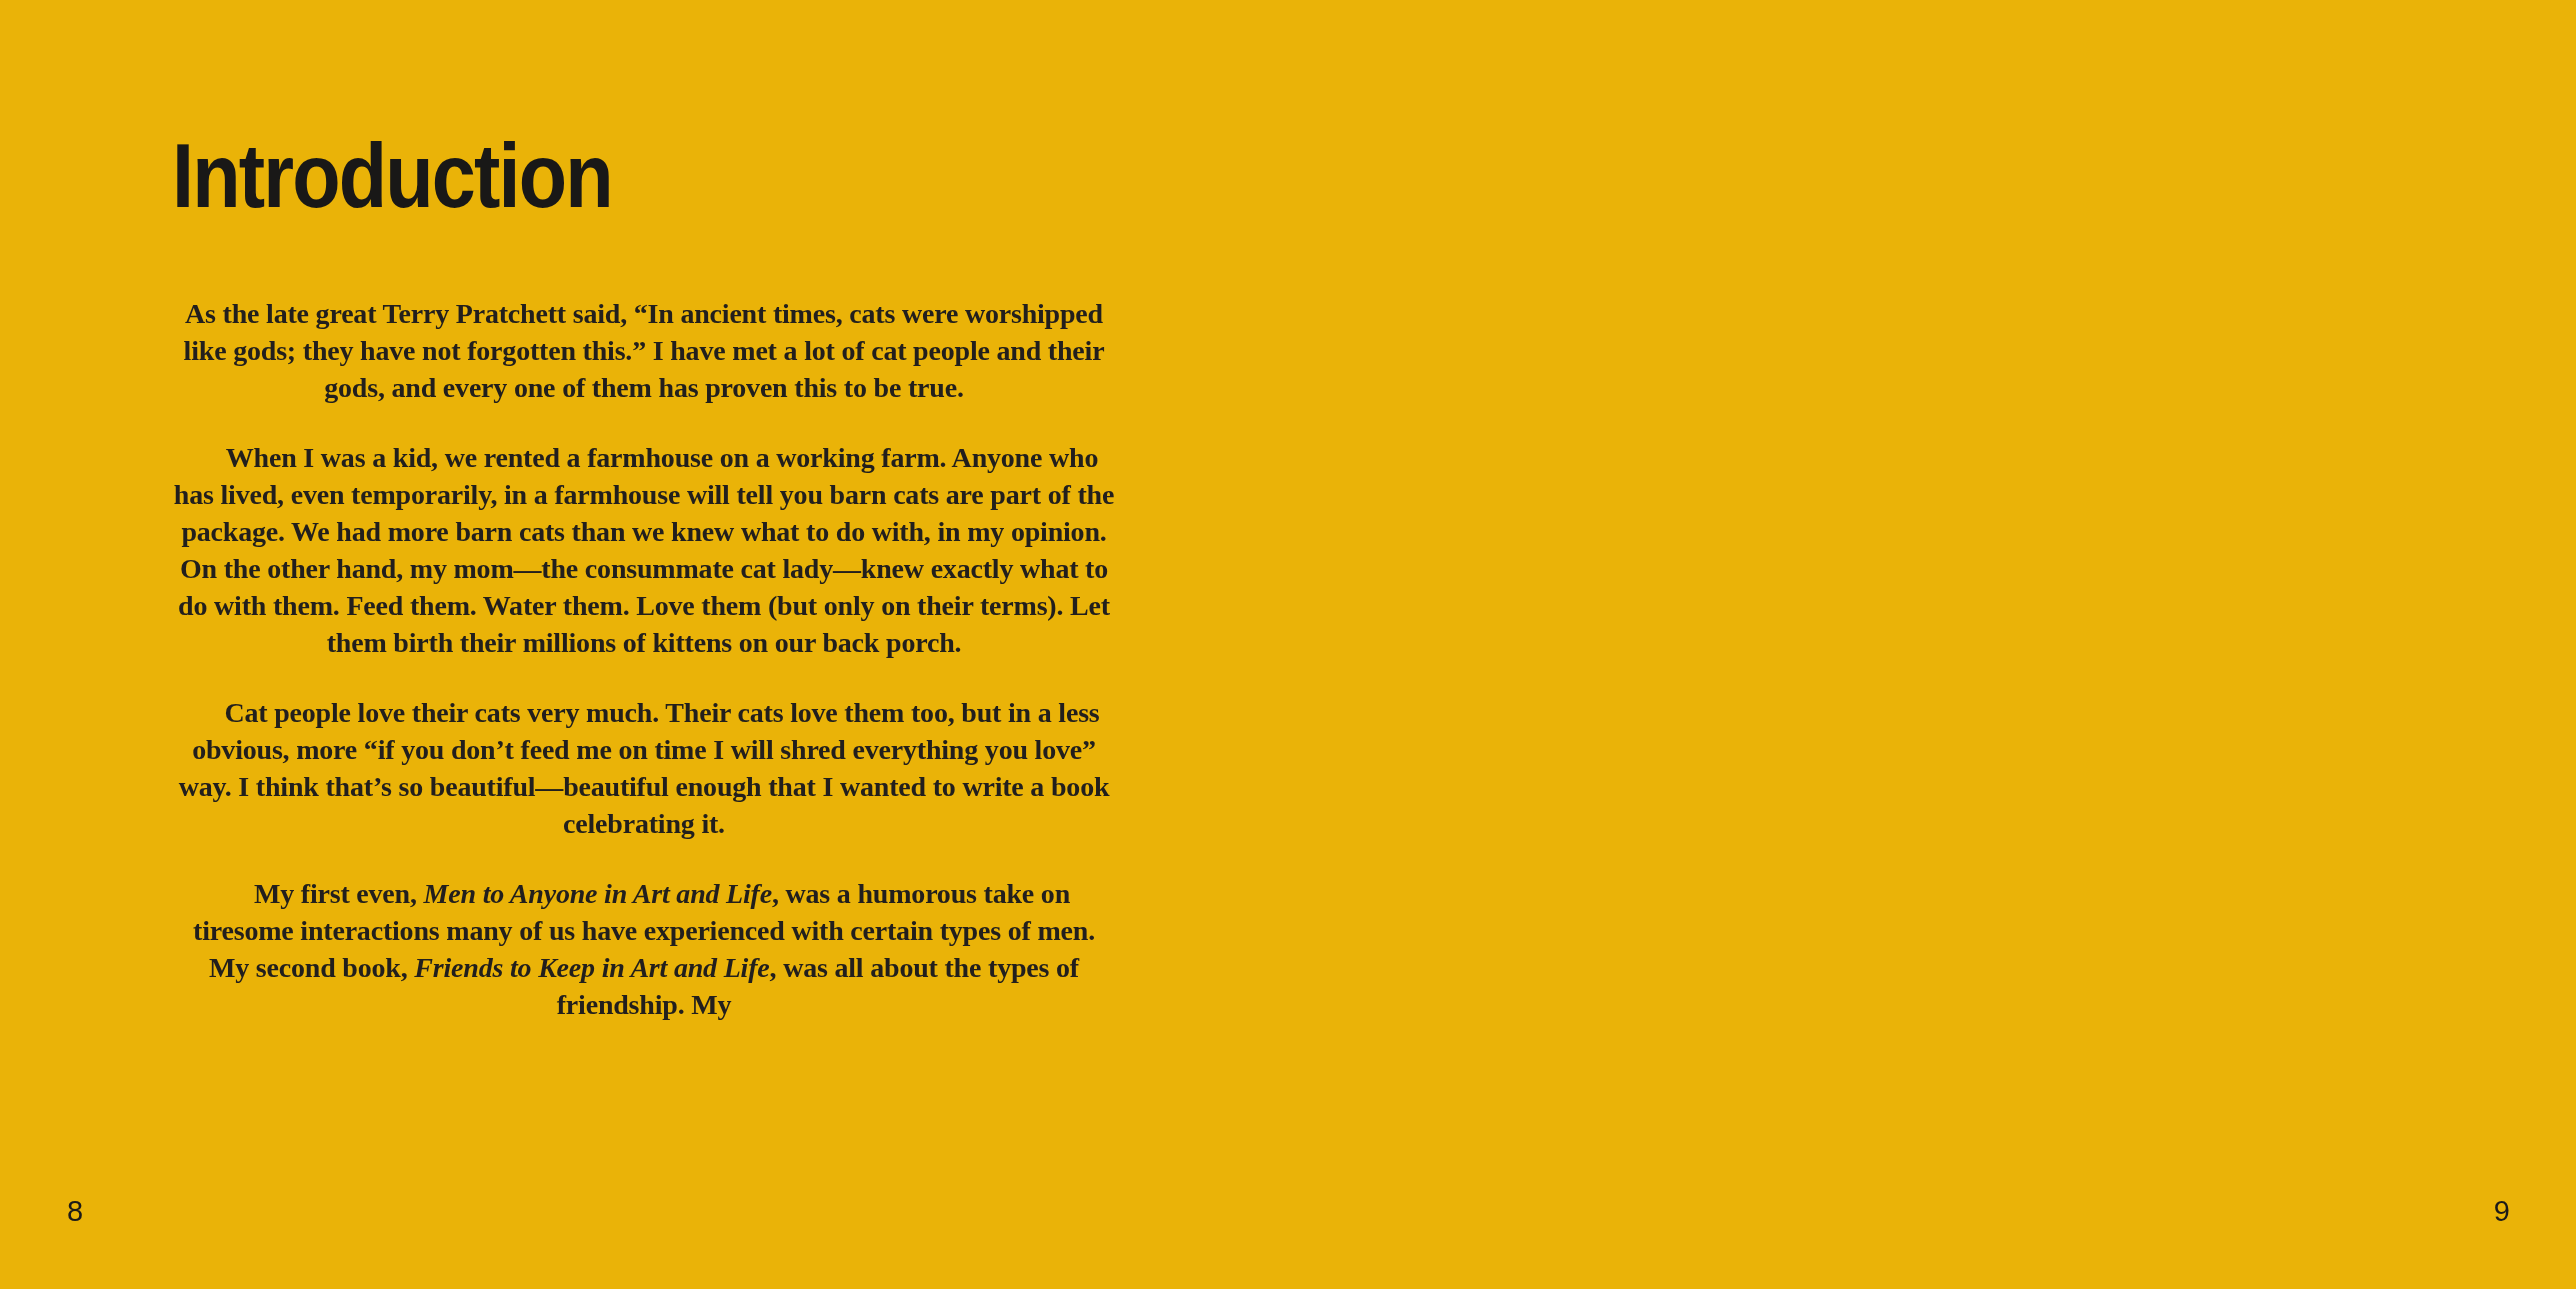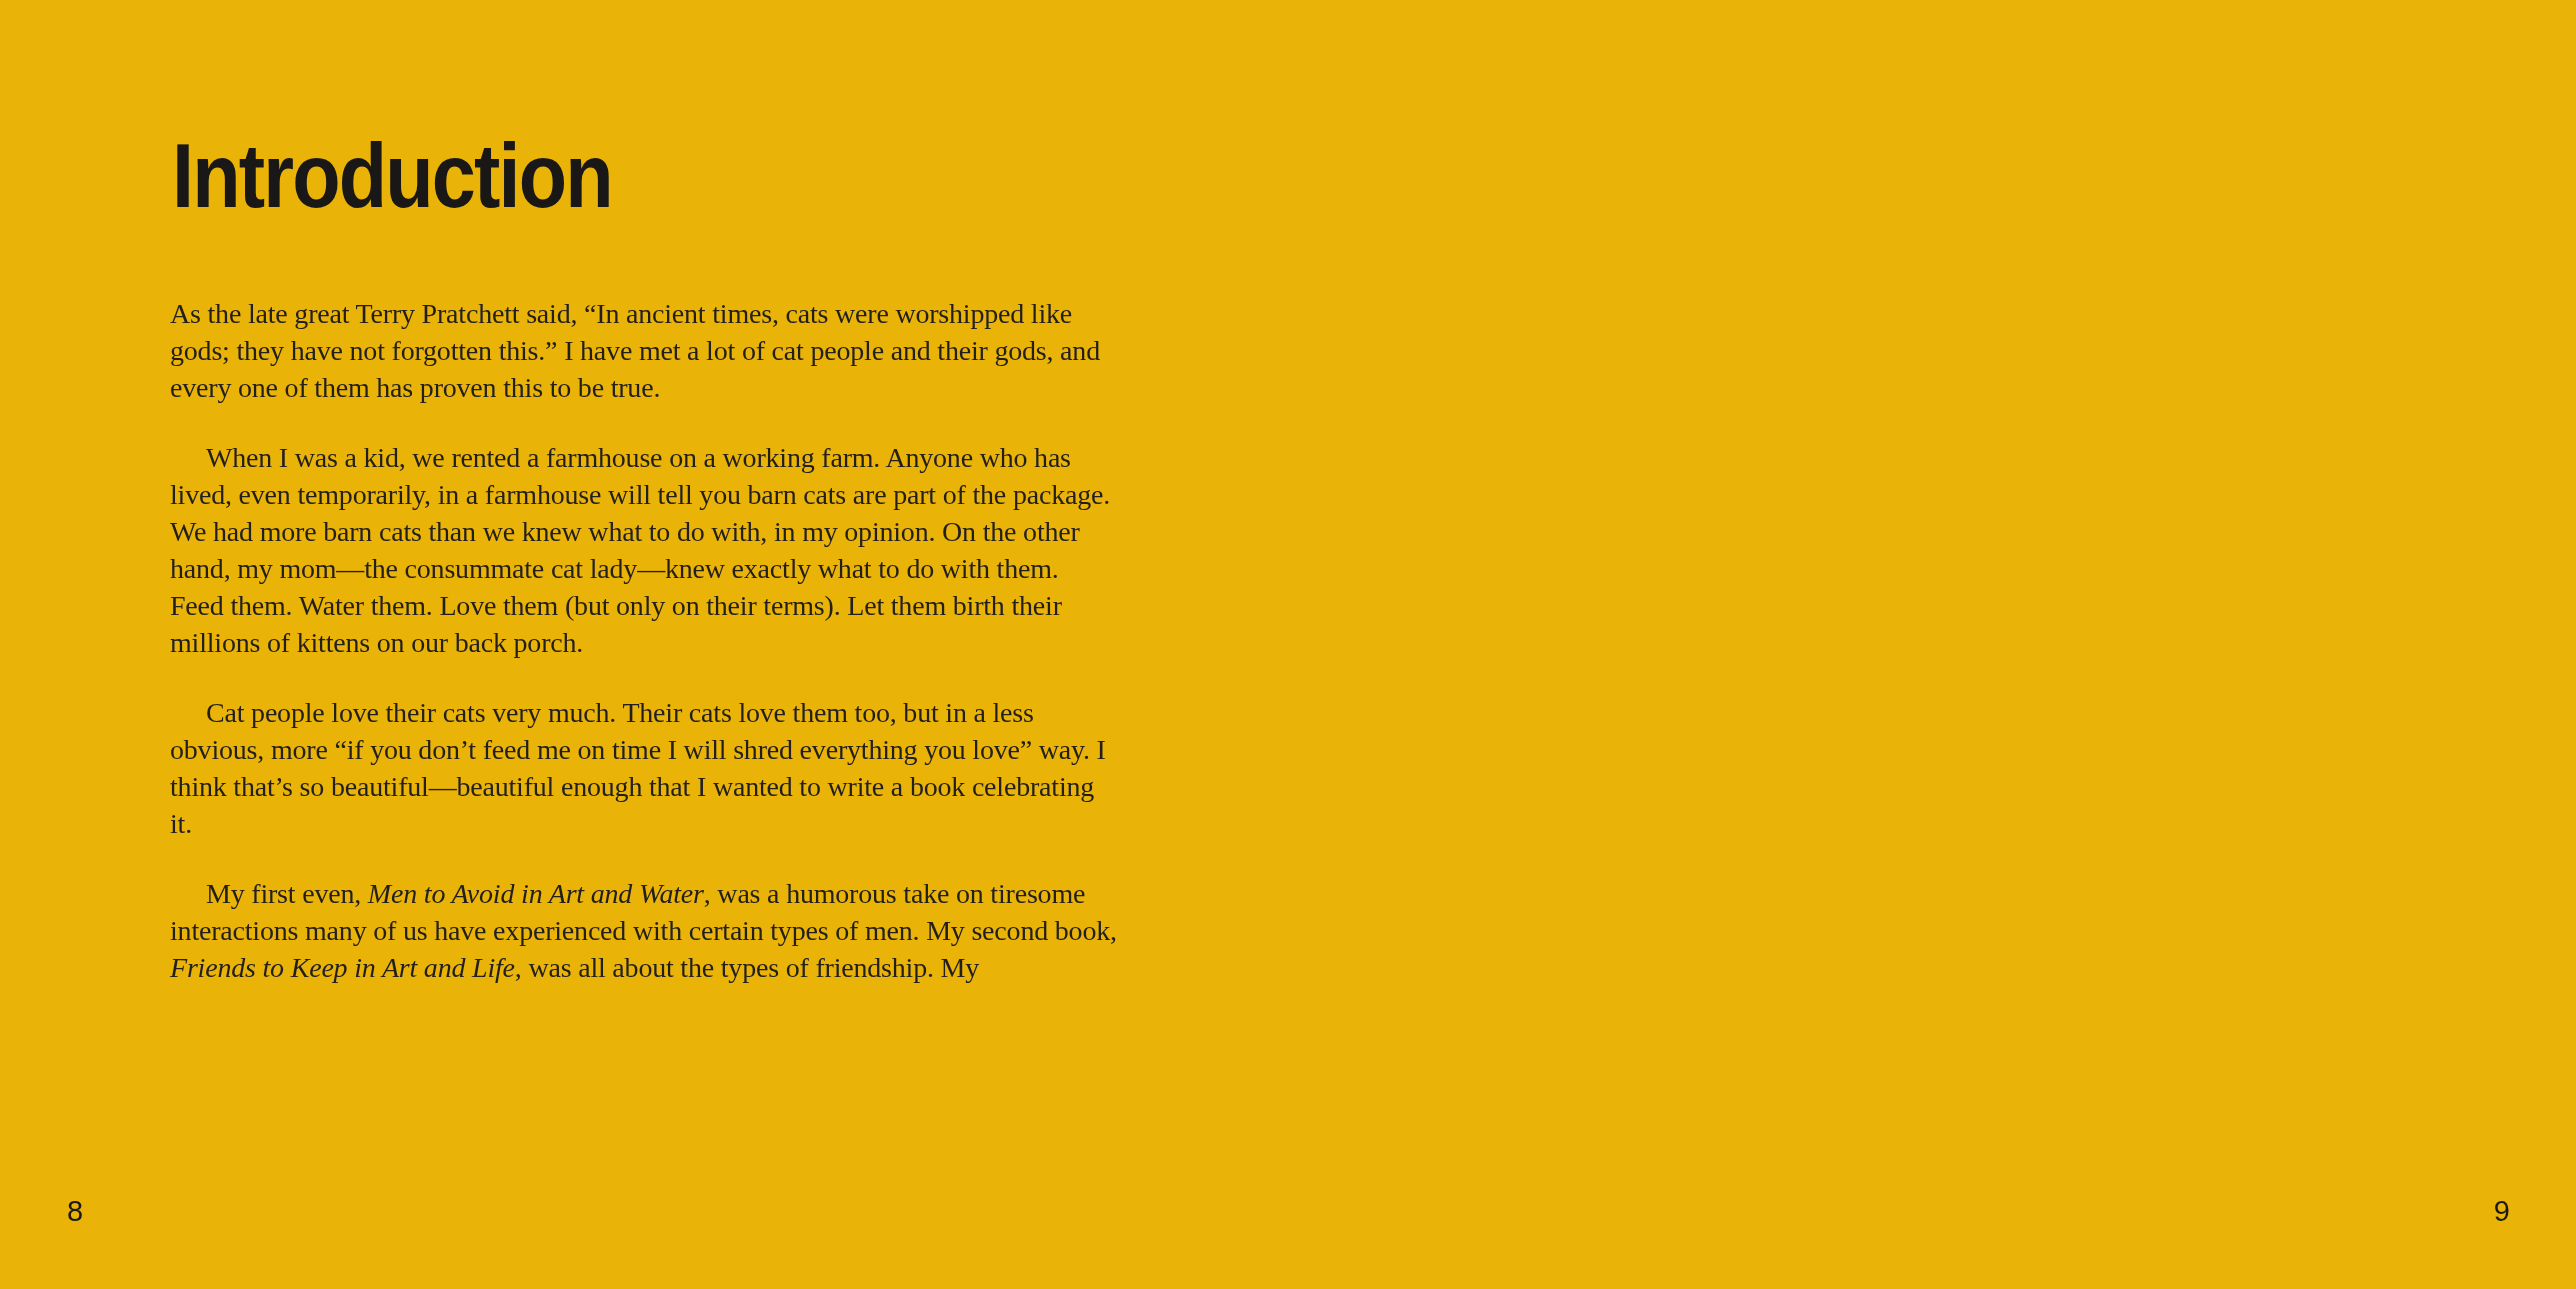--- a/index.html
+++ b/index.html
@@ -38,21 +38,22 @@
     white-space: nowrap;
   }
 
   .body-text {
     position: absolute;
     font-family: "Liberation Serif", "DejaVu Serif", serif;
     font-size: 28px;
     line-height: 37px;
     letter-spacing: -0.2px;
     color: #221f1d;
-    text-align: left;
+    text-align: center;
+    font-weight: bold;
   }
   .body-text.left-col {
     left: 170px;
     top: 295px;
     width: 948px;
   }
   .para {
     margin: 0 0 33px 0;
   }
   .para.indent {
@@ -83,21 +84,21 @@
 <body>
 
 <div class="spread">
 
   <section class="page left">
     <h1 class="chapter-title">Introduction</h1>
     <div class="body-text left-col">
         <p class="para"><span>As the late great Terry Pratchett said, “In ancient times, cats were worshipped like gods; they have not forgotten this.” I have met a lot of cat people and their gods, and every one of them has proven this to be true.</span></p>
         <p class="para indent"><span>When I was a kid, we rented a farmhouse on a working farm. Anyone who has lived, even temporarily, in a farmhouse will tell you barn cats are part of the package. We had more barn cats than we knew what to do with, in my opinion. On the other hand, my mom—the consummate cat lady—knew exactly what to do with them. Feed them. Water them. Love them (but only on their terms). Let them birth their millions of kittens on our back porch.</span></p>
         <p class="para indent"><span>Cat people love their cats very much. Their cats love them too, but in a less obvious, more “if you don’t feed me on time I will shred everything you love” way. I think that’s so beautiful—beautiful enough that I wanted to write a book celebrating it.</span></p>
-        <p class="para indent"><span>My first even, </span><em>Men to Avoid in Art and Water</em><span>, was a humorous take on tiresome interactions many of us have experienced with certain types of men. My second book, </span><em>Friends to Keep in Art and Life</em><span>, was all about the types of friendship. My</span></p>
+        <p class="para indent"><span>My first even, </span><em>Men to Anyone in Art and Life</em><span>, was a humorous take on tiresome interactions many of us have experienced with certain types of men. My second book, </span><em>Friends to Keep in Art and Life</em><span>, was all about the types of friendship. My</span></p>
       </div>
     <div class="folio folio-left">8</div>
   </section>
 
   <section class="page right">
 
     <div class="folio folio-right">9</div>
   </section>
 
 </div>

